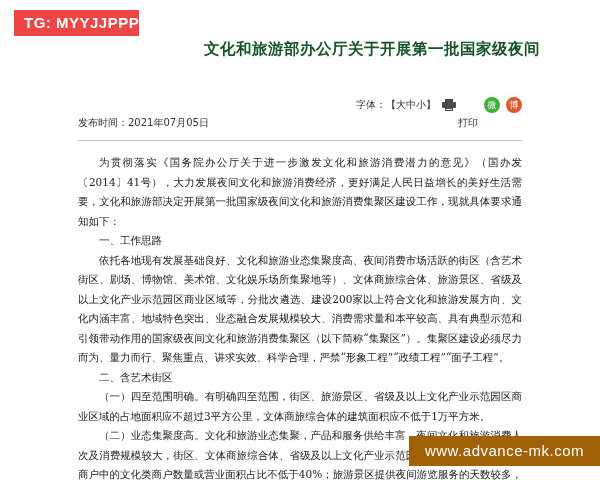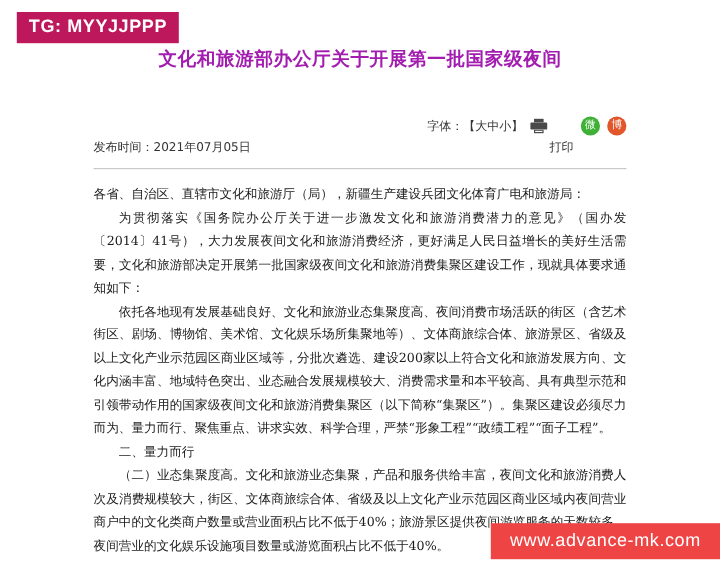--- a/index.html
+++ b/index.html
@@ -20,56 +20,56 @@
     top: 0;
     width: 600px;
     height: 480px;
     background: #ffffff;
     box-sizing: border-box;
   }
   .tg-badge {
     position: absolute;
     left: 14px;
     top: 10px;
-    background: #be185d;
+    background: #ef4444;
     color: #ffffff;
     font-family: "Liberation Sans", sans-serif;
     font-size: 15px;
     font-weight: bold;
     letter-spacing: 0.5px;
-    padding: 4px 10px 5px 10px;
+    padding: 4px 0 5px 10px;
     z-index: 20;
   }
   .watermark {
     position: absolute;
     right: 0px;
     bottom: 14px;
-    background: #ef4444;
+    background: #a16207;
     color: #ffffff;
     font-family: "Liberation Sans", sans-serif;
     font-size: 15px;
     letter-spacing: 0.5px;
     padding: 6px 16px 7px 16px;
     z-index: 20;
   }
   .doc {
     position: absolute;
     left: 0;
     top: 0;
     width: 600px;
     padding: 36px 0 0 0;
     box-sizing: border-box;
   }
   .title {
-    color: #a21caf;
+    color: #14532d;
     font-family: "DejaVu Serif", serif;
     font-weight: bold;
     font-size: 15.5px;
     line-height: 26px;
-    text-align: center;
+    text-align: right;
     letter-spacing: 0.5px;
     padding: 0 60px;
   }
   .title-line {
     display: block;
   }
   .meta-row {
     margin-top: 18px;
     padding: 0 78px;
     display: flex;
@@ -206,24 +206,25 @@
         </span>
         <span class="circ weibo">
           <span class="glyph">博</span>
         </span>
       </span>
     </div>
 
     <div class="rule"></div>
 
     <div class="body-text">
-      <p class="noindent">各省、自治区、直辖市文化和旅游厅（局），新疆生产建设兵团文化体育广电和旅游局：</p>
       <p class="indent2">为贯彻落实《国务院办公厅关于进一步激发文化和旅游消费潜力的意见》（国办发〔2014〕41号），大力发展夜间文化和旅游消费经济，更好满足人民日益增长的美好生活需要，文化和旅游部决定开展第一批国家级夜间文化和旅游消费集聚区建设工作，现就具体要求通知如下：</p>
+      <p class="indent2">一、工作思路</p>
       <p class="indent2">依托各地现有发展基础良好、文化和旅游业态集聚度高、夜间消费市场活跃的街区（含艺术街区、剧场、博物馆、美术馆、文化娱乐场所集聚地等）、文体商旅综合体、旅游景区、省级及以上文化产业示范园区商业区域等，分批次遴选、建设200家以上符合文化和旅游发展方向、文化内涵丰富、地域特色突出、业态融合发展规模较大、消费需求量和本平较高、具有典型示范和引领带动作用的国家级夜间文化和旅游消费集聚区（以下简称“集聚区”）。集聚区建设必须尽力而为、量力而行、聚焦重点、讲求实效、科学合理，严禁“形象工程”“政绩工程”“面子工程”。</p>
-      <p class="indent2">二、量力而行</p>
+      <p class="indent2">二、含艺术街区</p>
+      <p class="indent2">（一）四至范围明确。有明确四至范围，街区、旅游景区、省级及以上文化产业示范园区商业区域的占地面积应不超过3平方公里，文体商旅综合体的建筑面积应不低于1万平方米。</p>
       <p class="indent2">（二）业态集聚度高。文化和旅游业态集聚，产品和服务供给丰富，夜间文化和旅游消费人次及消费规模较大，街区、文体商旅综合体、省级及以上文化产业示范园区商业区域内夜间营业商户中的文化类商户数量或营业面积占比不低于40%；旅游景区提供夜间游览服务的天数较多，夜间营业的文化娱乐设施项目数量或游览面积占比不低于40%。</p>
     </div>
 
   </div>
 
   <div class="tg-badge">TG: MYYJJPPP</div>
   <div class="watermark">www.advance-mk.com</div>
 
 </div>
 

